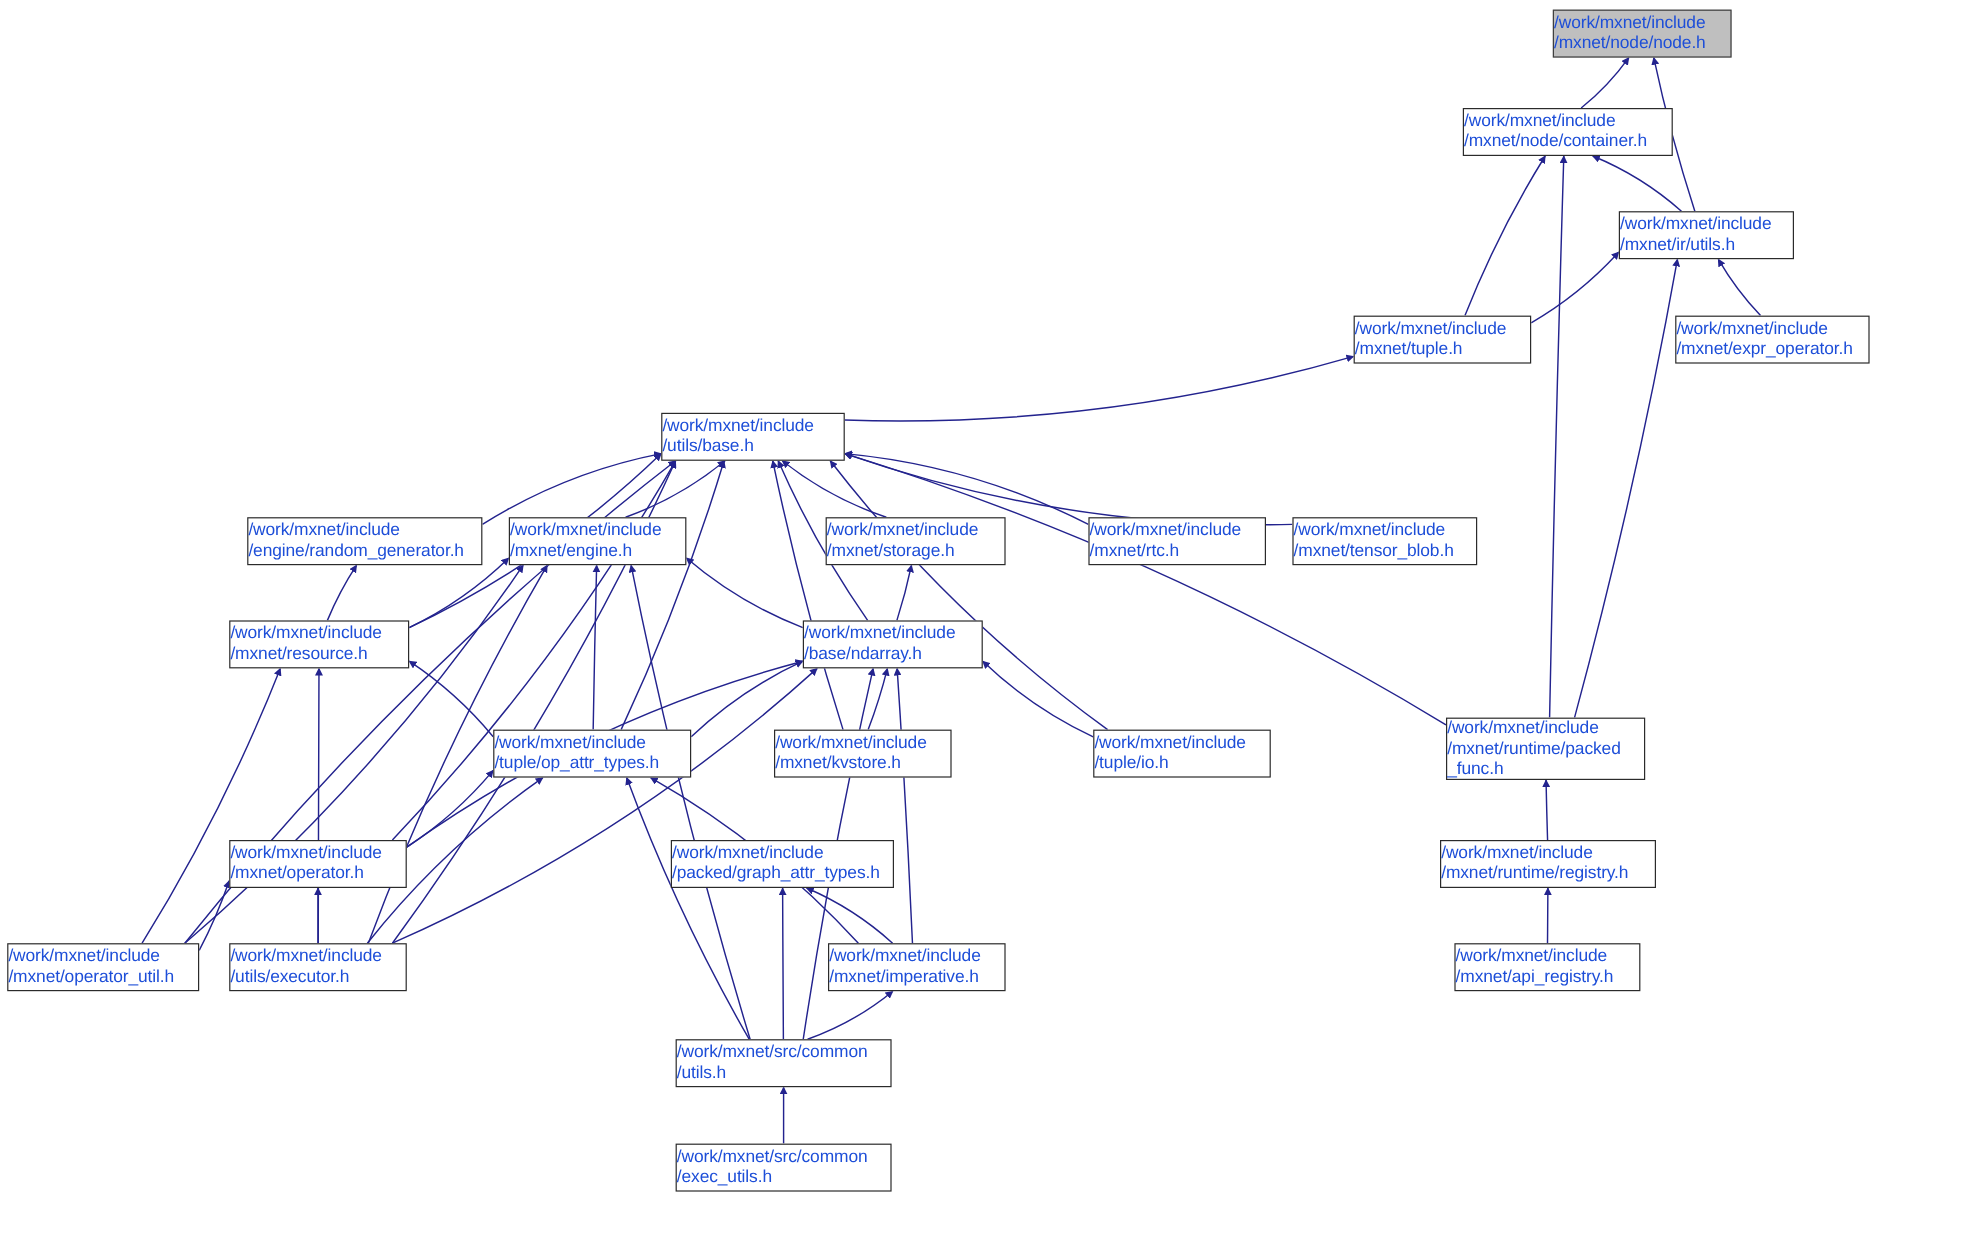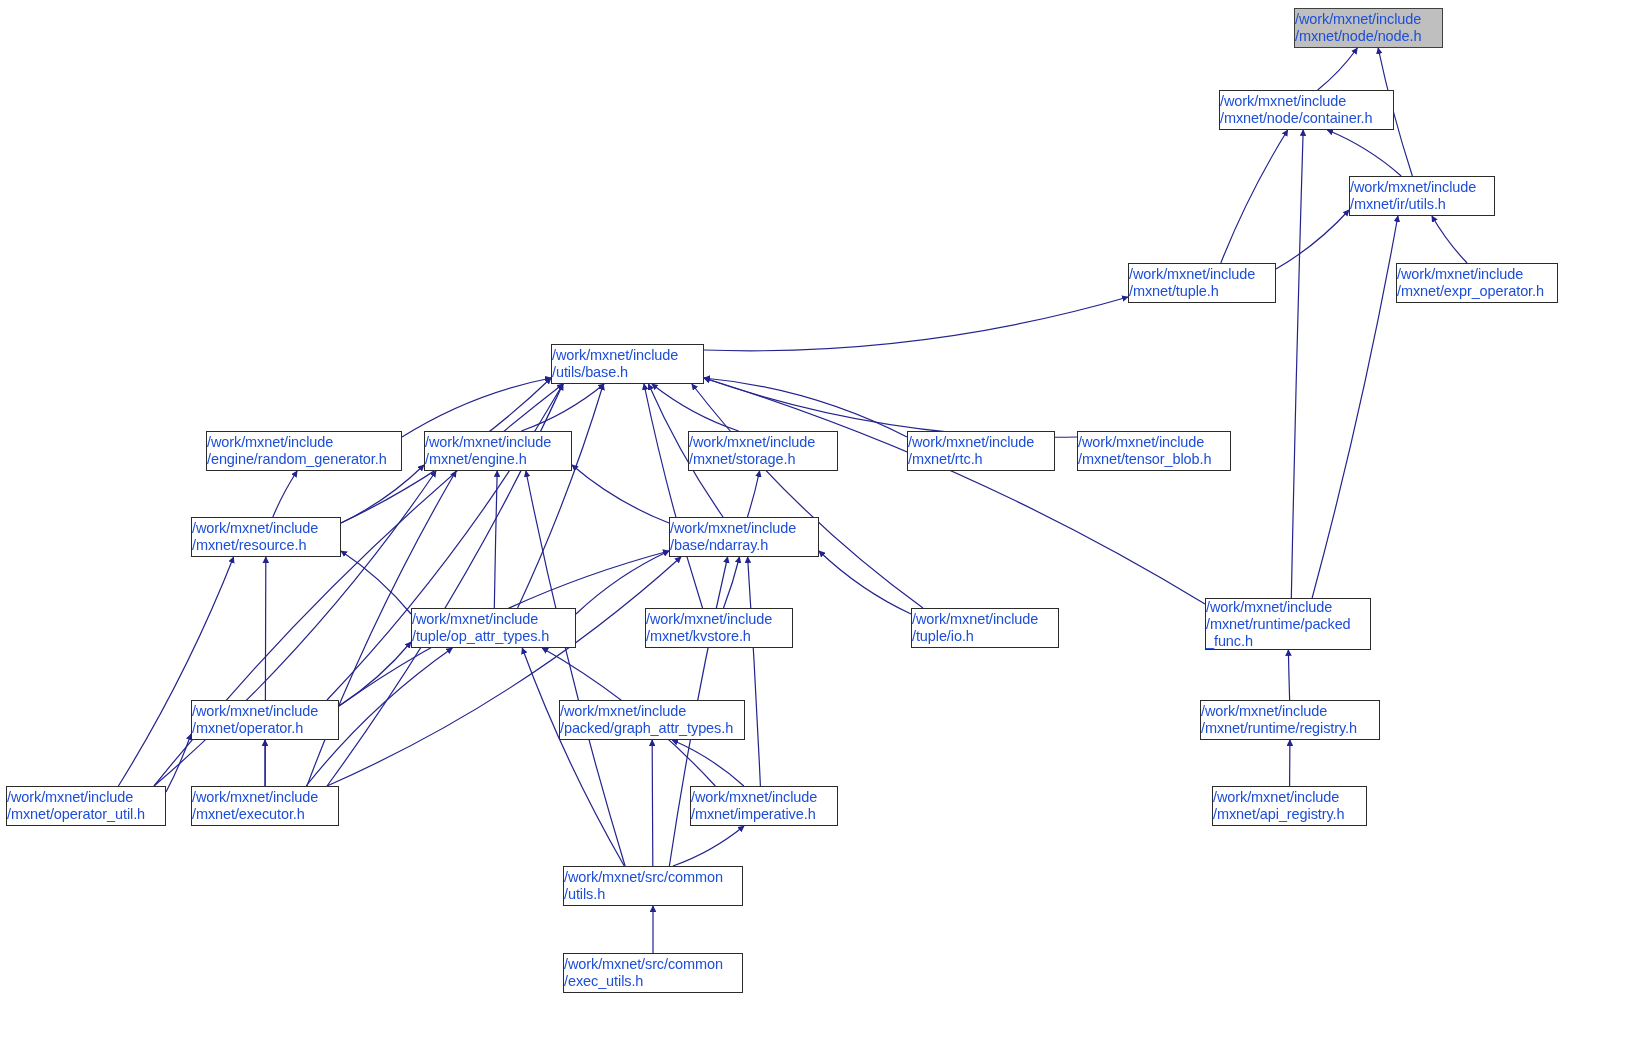--- a/index.html
+++ b/index.html
@@ -175,21 +175,21 @@
       <div class="node-box" style="left: 1200px; top: 700px; width: 180px; height: 40px;">
         <span class="ln">/work/mxnet/include</span>
         <span class="ln">/mxnet/runtime/registry.h</span>
       </div>
       <div class="node-box" style="left: 6px; top: 786px; width: 160px; height: 40px;">
         <span class="ln">/work/mxnet/include</span>
         <span class="ln">/mxnet/operator_util.h</span>
       </div>
       <div class="node-box" style="left: 191px; top: 786px; width: 148px; height: 40px;">
         <span class="ln">/work/mxnet/include</span>
-        <span class="ln">/mxnet/executor.h</span>
+        <span class="ln">/utils/executor.h</span>
       </div>
       <div class="node-box" style="left: 690px; top: 786px; width: 148px; height: 40px;">
         <span class="ln">/work/mxnet/include</span>
         <span class="ln">/mxnet/imperative.h</span>
       </div>
       <div class="node-box" style="left: 1212px; top: 786px; width: 155px; height: 40px;">
         <span class="ln">/work/mxnet/include</span>
         <span class="ln">/mxnet/api_registry.h</span>
       </div>
       <div class="node-box" style="left: 563px; top: 866px; width: 180px; height: 40px;">

